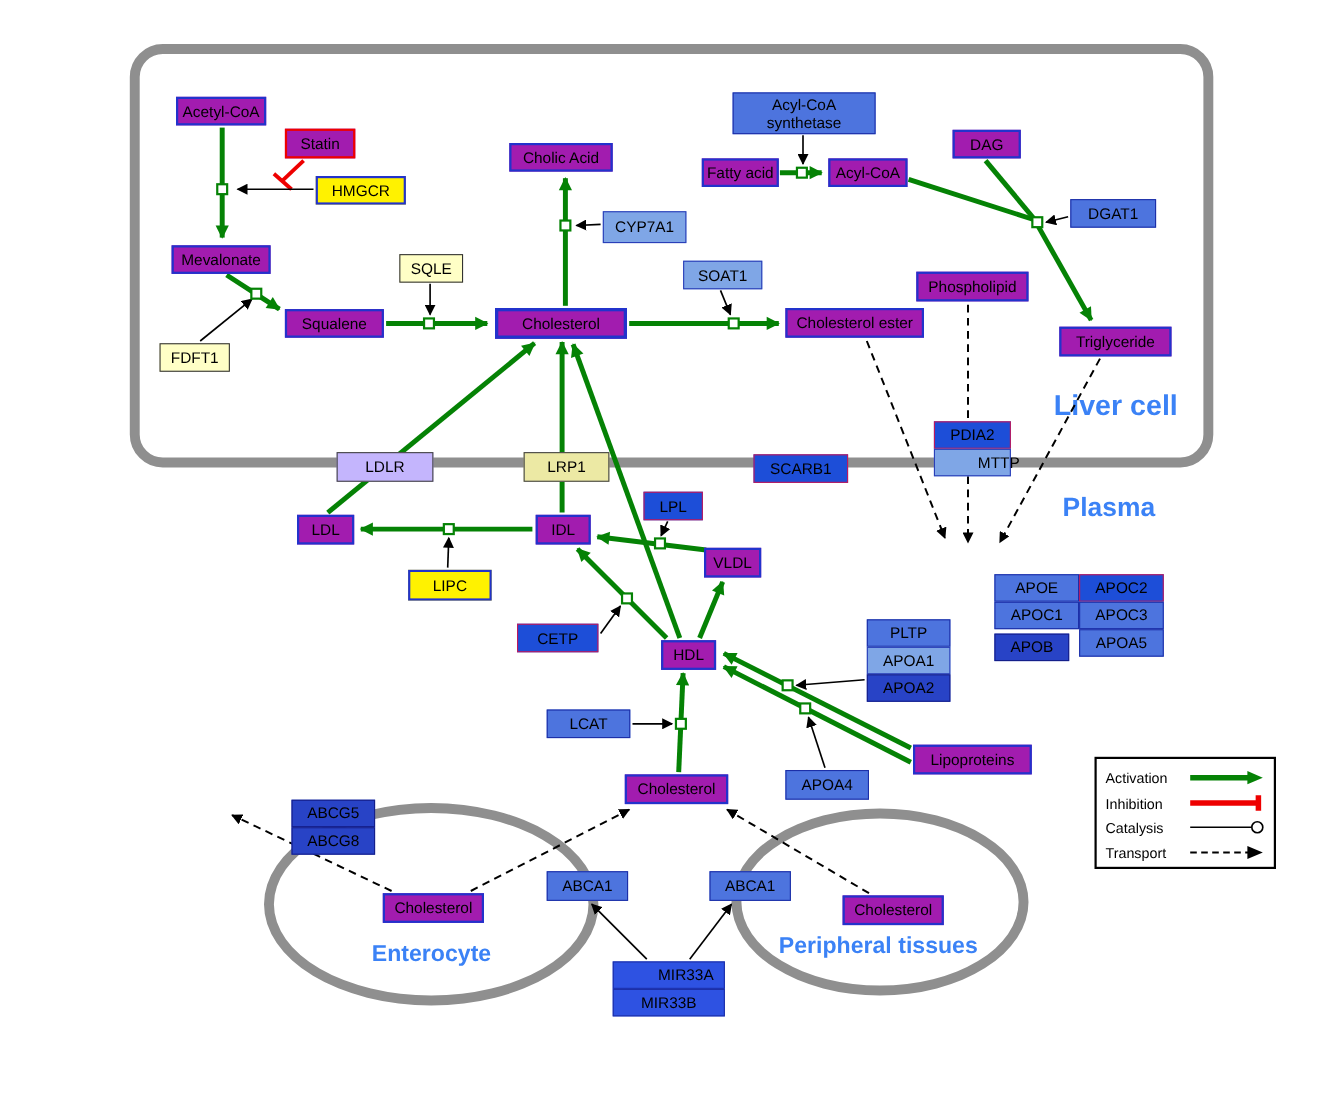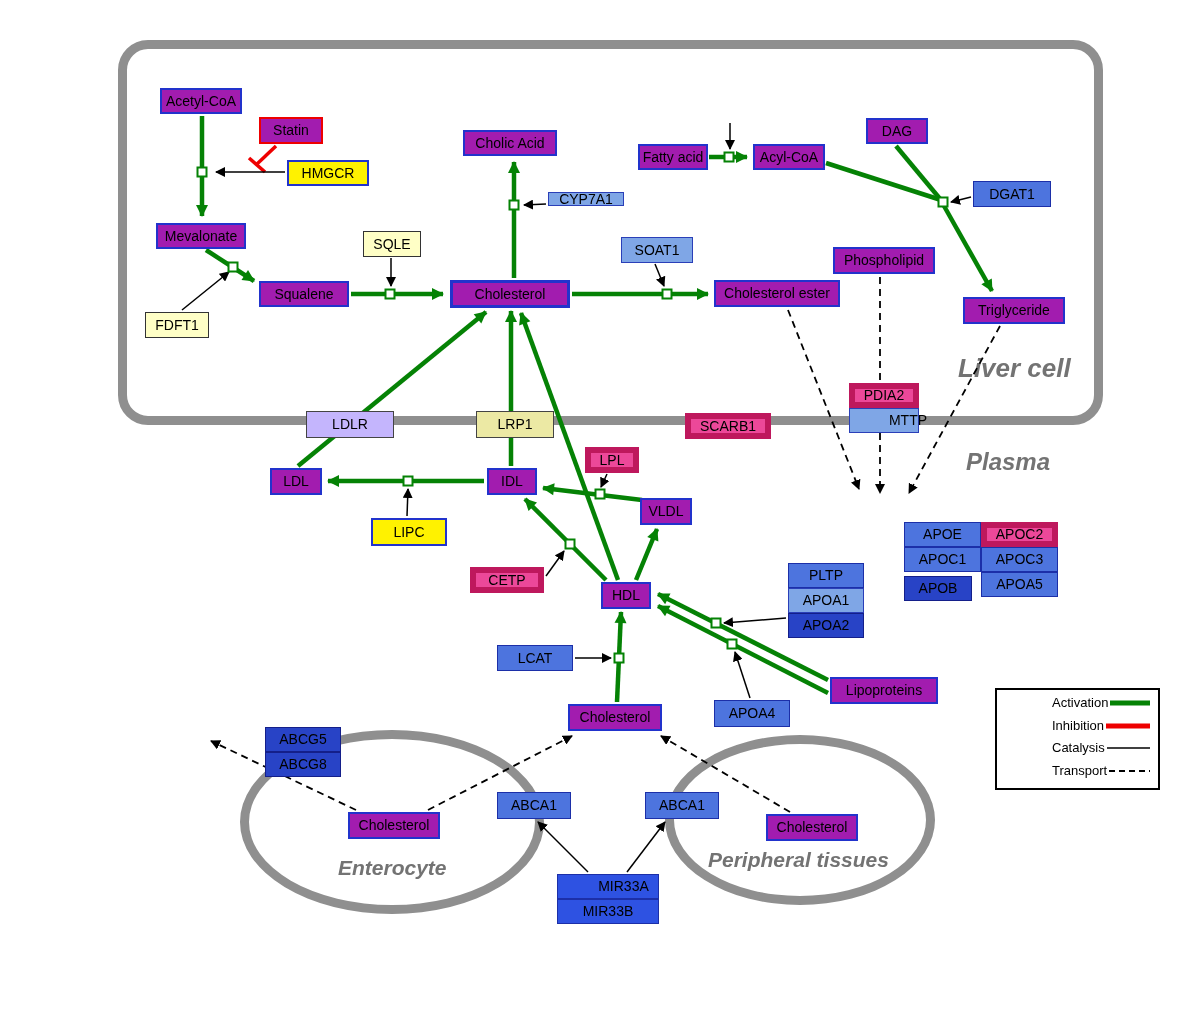--- a/index.html
+++ b/index.html
@@ -2,43 +2,43 @@
 <html><head>
 <meta charset="utf-8">
 <style>
   html,body{margin:0;padding:0;background:#fff;}
   .stage{position:relative;width:1200px;height:1013px;background:#fff;overflow:hidden;
          font-family:"Liberation Sans",sans-serif;color:#000;}
   
   .compartment{position:absolute;box-sizing:border-box;border:9px solid #8f8f8f;background:transparent;}
   .liver{border-radius:30px;}
   .cellellipse{border-radius:50%;}
-  .comp-label{position:absolute;font-weight:bold;color:#737373;white-space:nowrap;font-style:italic;}
+  .comp-label{position:absolute;font-weight:bold;color:#3b82f6;white-space:nowrap;}
   
   svg.edges{position:absolute;left:0;top:0;z-index:3;}
   
   .node{position:absolute;z-index:4;display:flex;align-items:center;justify-content:center;
         box-sizing:border-box;background:#a21caf;border:2px solid #2233cc;font-size:14px;
         text-align:center;line-height:1.15;}
   .thick{border-width:3px;}
-  .light{background:#ec4899;border:6px solid #be185d;}
+  .light{background:#1d4ed8;border:1px solid #be185d;}
   .medlight{background:#7fa6e6;border:1px solid #2a3fb8;}
   .med{background:#4d74de;border:1px solid #1c2fa8;}
   .strong{background:#2e52e2;border:1px solid #1c2fa8;}
   .dark{background:#2843c6;border:1px solid #141f8a;}
   .yellow{background:#fff200;border:2px solid #2233cc;}
   .ldlr-fill{background:#c4b5fd;border:1px solid #444;}
   .paleyellow{background:#ffffc6;border:1px solid #333;}
   .lrp-fill{background:#ece9a4;border:1px solid #444;}
   .statin{border:2px solid #ee0000;}
   
   .legend{position:absolute;left:995px;top:688px;width:165px;height:102px;z-index:5;
           box-sizing:border-box;border:2px solid #000;background:#fff;display:flex;
           flex-direction:column;justify-content:space-around;padding:4px 8px;}
-  .legend-row{display:flex;align-items:flex-start;justify-content:space-between;height:20px;margin-left:47px;}
+  .legend-row{display:flex;align-items:flex-end;justify-content:space-between;height:20px;}
   .legend-row span{font-size:13px;}
 </style>
 </head>
 <body>
 
 <div class="stage">
 
   <div class="compartment liver" style="left:118px;top:40px;width:985px;height:385px;"></div>
   <div class="compartment cellellipse" style="left:240px;top:730px;width:304px;height:184px;"></div>
   <div class="compartment cellellipse" style="left:665px;top:735px;width:270px;height:170px;"></div>
@@ -126,23 +126,24 @@
 
   <div class="node" style="left:160px;top:88px;width:82px;height:26px;">Acetyl-CoA</div>
   <div class="node statin" style="left:259px;top:117px;width:64px;height:27px;">Statin</div>
   <div class="node yellow" style="left:287px;top:160px;width:82px;height:26px;">HMGCR</div>
   <div class="node" style="left:156px;top:223px;width:90px;height:26px;">Mevalonate</div>
   <div class="node paleyellow" style="left:145px;top:312px;width:64px;height:26px;">FDFT1</div>
   <div class="node" style="left:259px;top:281px;width:90px;height:26px;">Squalene</div>
   <div class="node paleyellow" style="left:363px;top:231px;width:58px;height:26px;">SQLE</div>
   <div class="node thick" style="left:450px;top:280px;width:120px;height:28px;">Cholesterol</div>
   <div class="node" style="left:463px;top:130px;width:94px;height:26px;">Cholic Acid</div>
-  <div class="node medlight" style="left:548px;top:192px;width:76px;height:14px;">CYP7A1</div>
+  <div class="node medlight" style="left:548px;top:192px;width:76px;height:29px;">CYP7A1</div>
   <div class="node medlight" style="left:621px;top:237px;width:72px;height:26px;">SOAT1</div>
   <div class="node" style="left:714px;top:280px;width:126px;height:27px;">Cholesterol ester</div>
+  <div class="node med" style="left:666px;top:84px;width:130px;height:38px;">Acyl-CoA synthetase</div>
   <div class="node" style="left:638px;top:144px;width:70px;height:26px;">Fatty acid</div>
   <div class="node" style="left:753px;top:144px;width:72px;height:26px;">Acyl-CoA</div>
   <div class="node" style="left:866px;top:118px;width:62px;height:26px;">DAG</div>
   <div class="node med" style="left:973px;top:181px;width:78px;height:26px;">DGAT1</div>
   <div class="node" style="left:833px;top:247px;width:102px;height:27px;">Phospholipid</div>
   <div class="node" style="left:963px;top:297px;width:102px;height:27px;">Triglyceride</div>
 
   <div class="node ldlr-fill" style="left:306px;top:411px;width:88px;height:27px;">LDLR</div>
   <div class="node lrp-fill" style="left:476px;top:411px;width:78px;height:27px;">LRP1</div>
   <div class="node light" style="left:685px;top:413px;width:86px;height:26px;">SCARB1</div>

